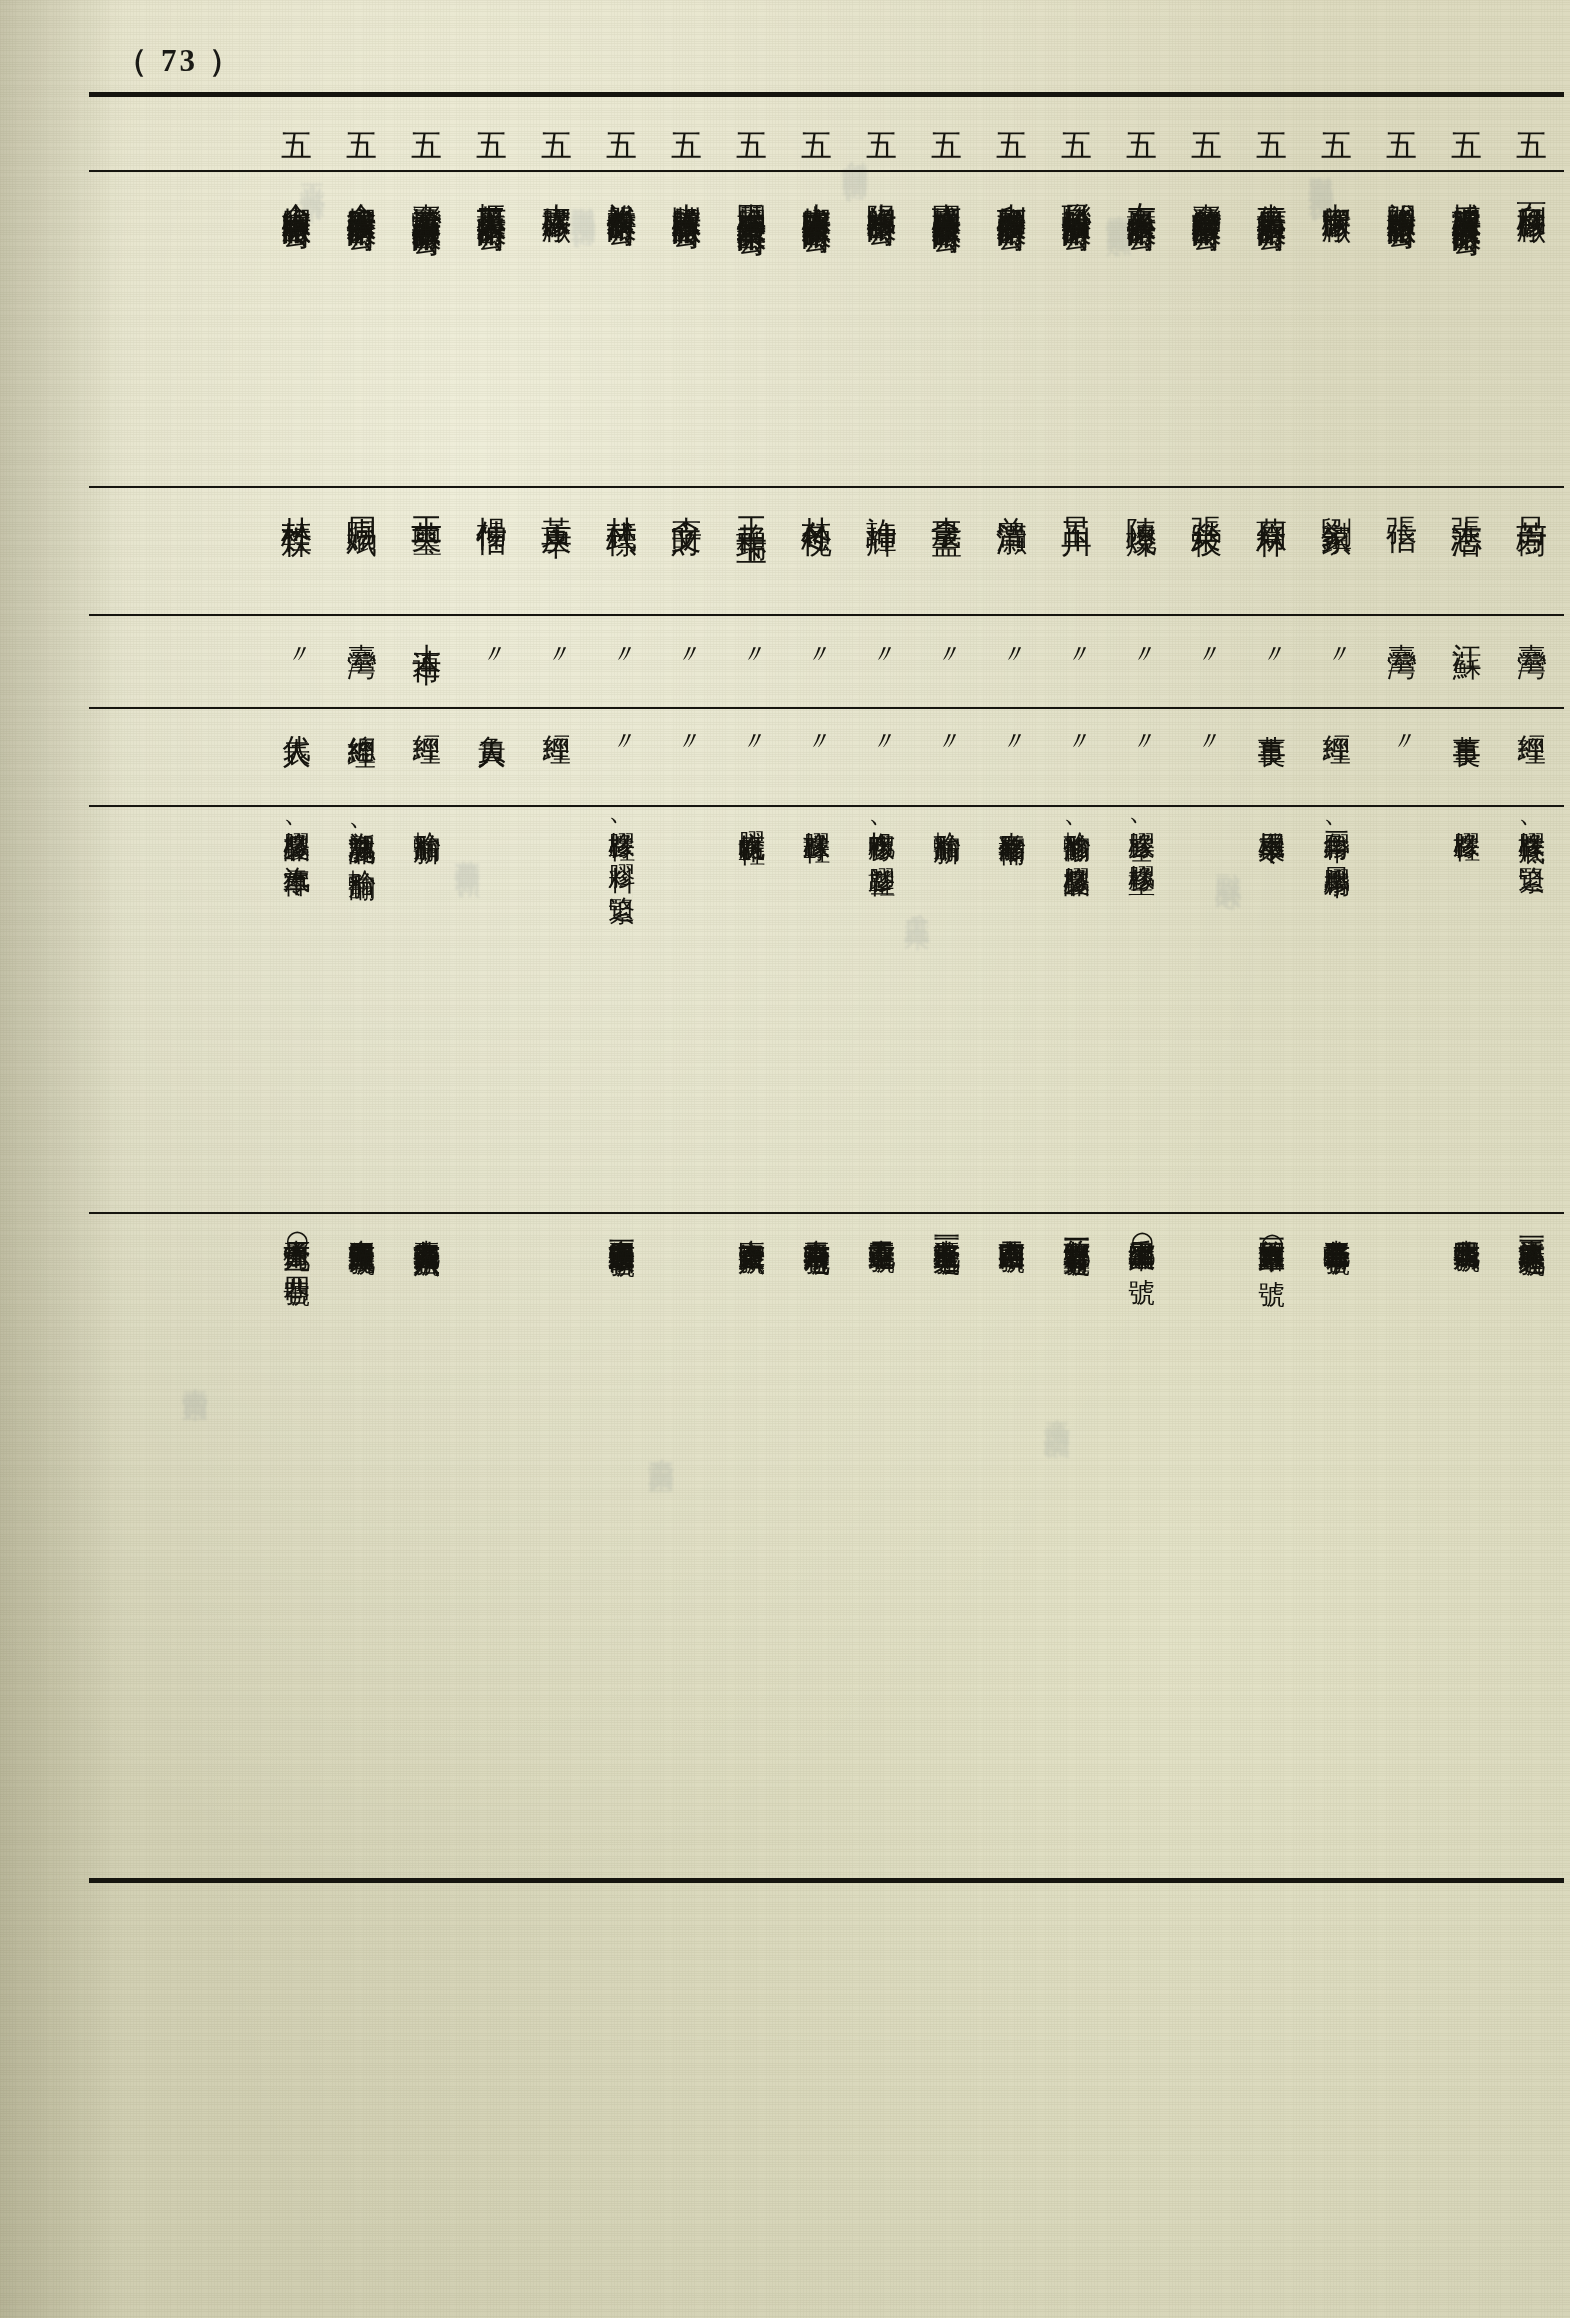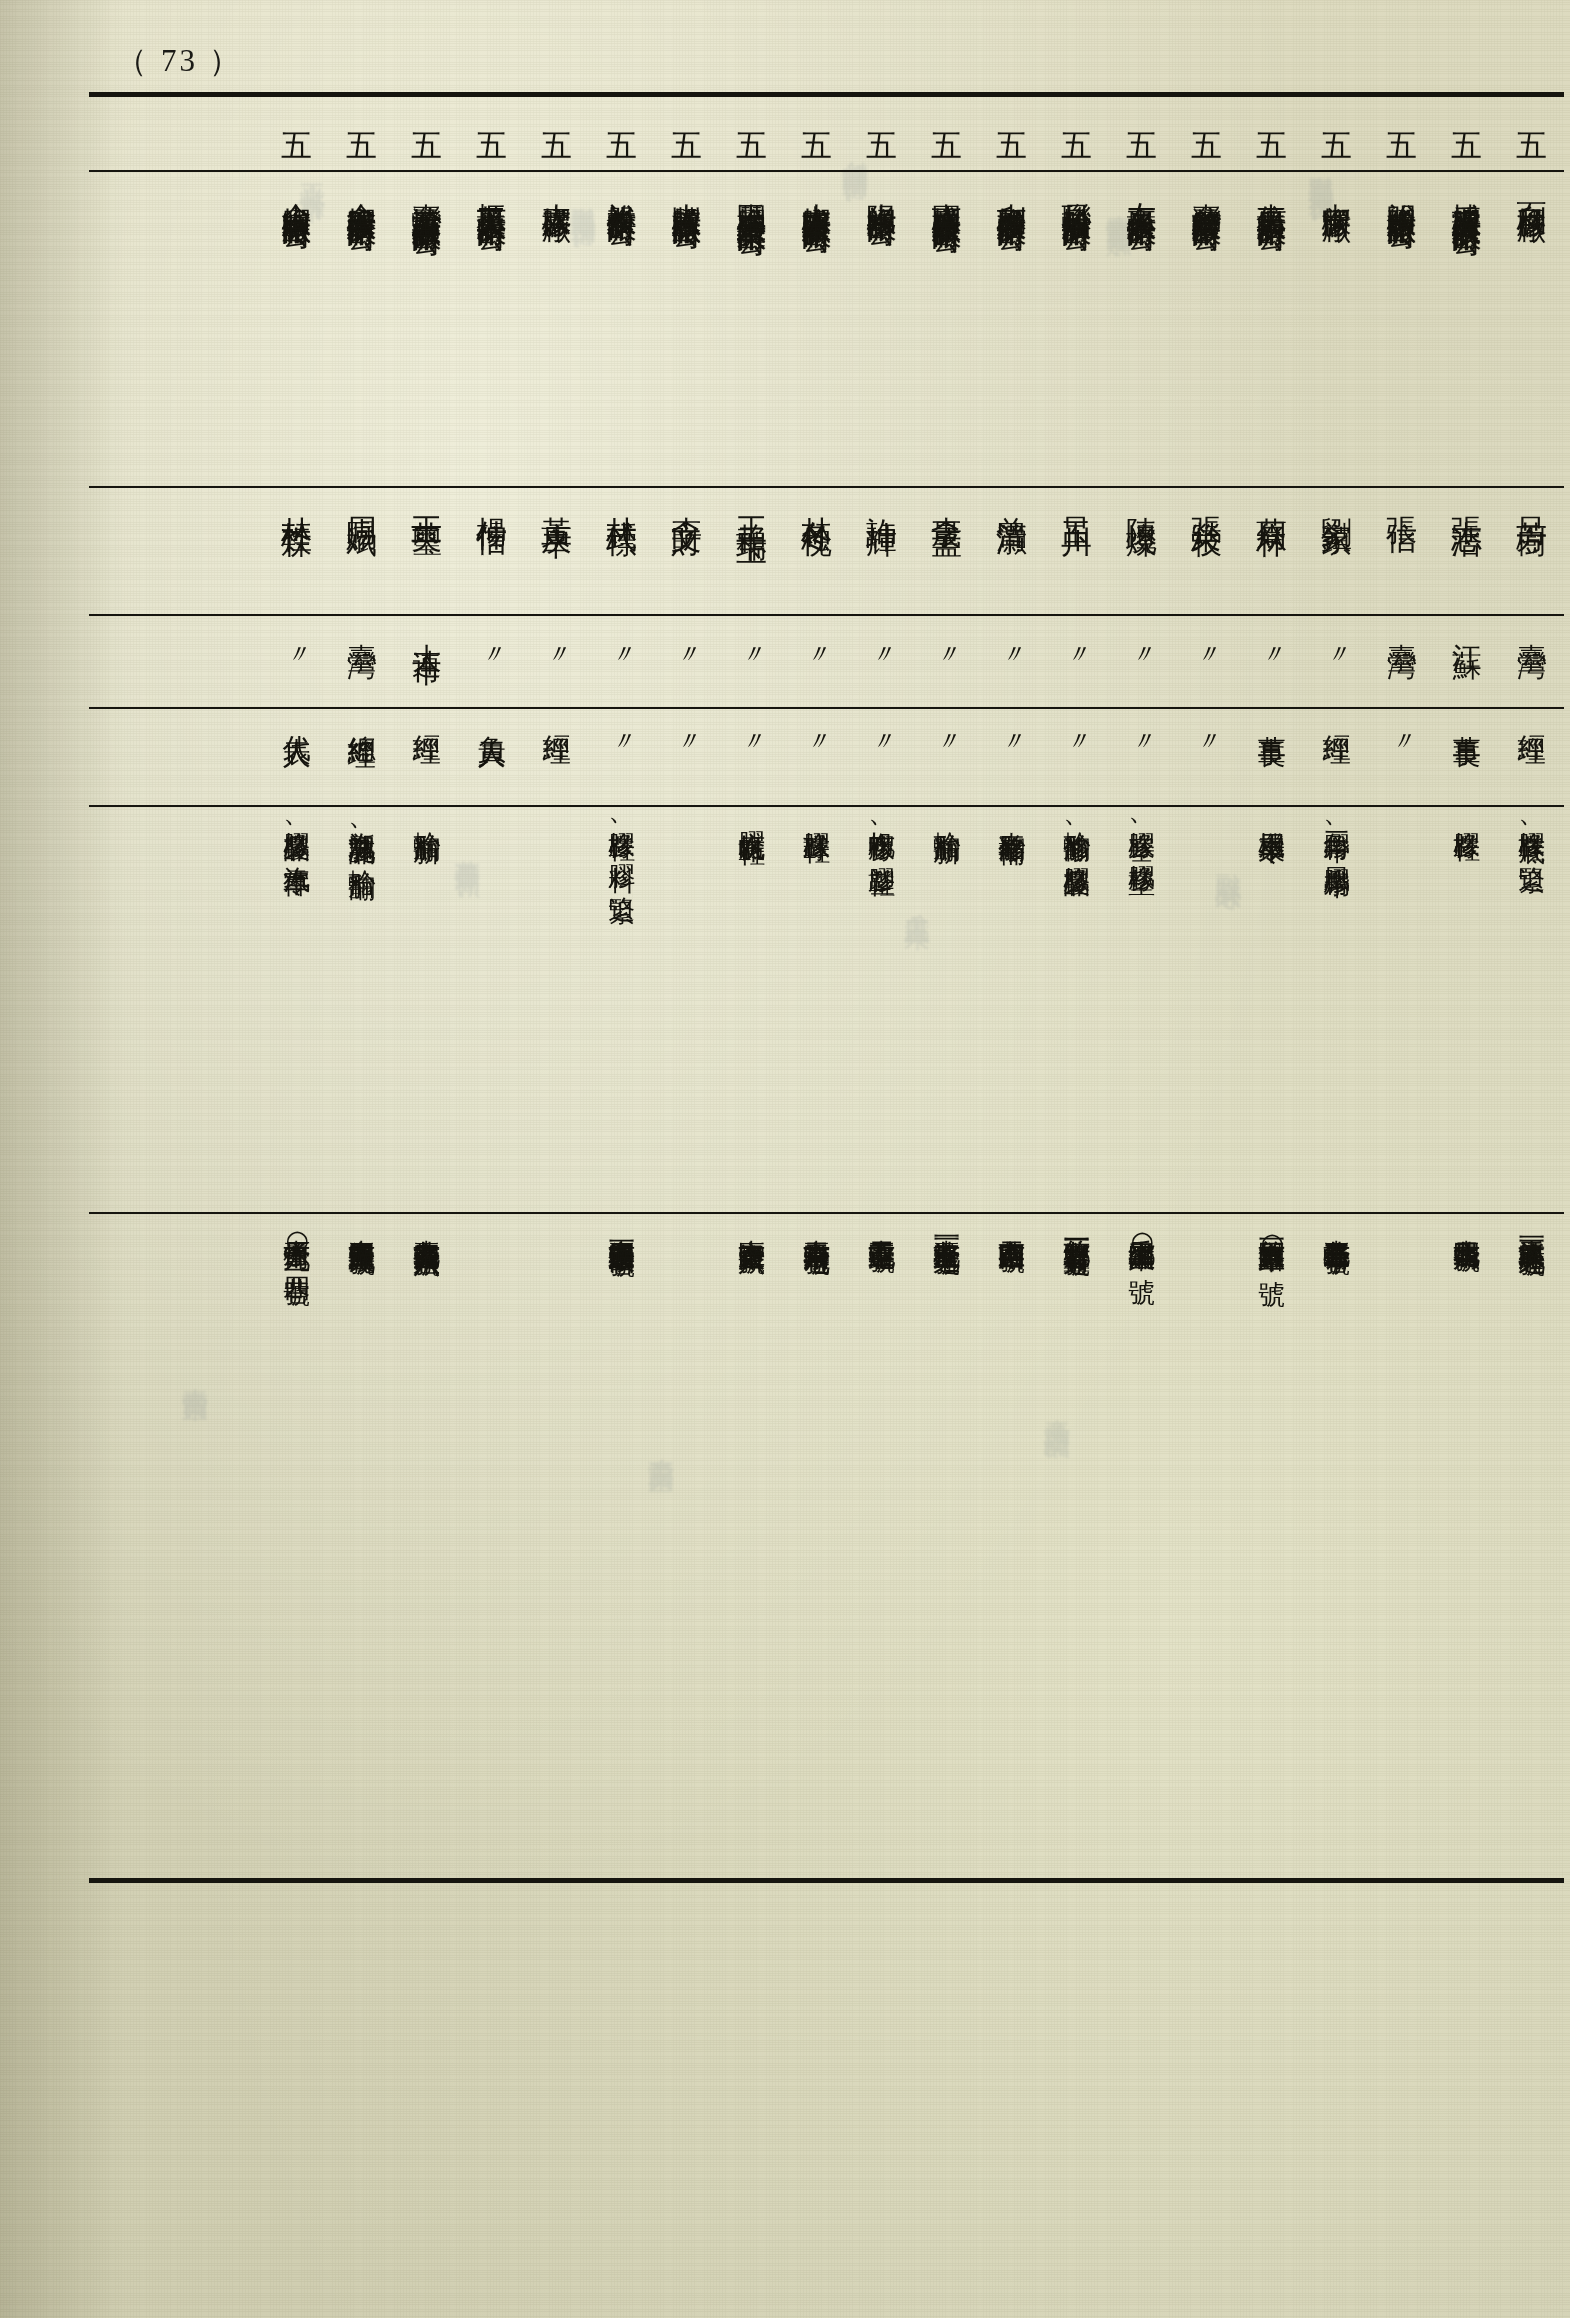--- a/index.html
+++ b/index.html
@@ -46,20 +46,21 @@
 
   
   #folio {
     position: absolute;
     left: 116px;
     top: 40px;
     font-size: 31px;
     letter-spacing: 3.1px;
     color: #1a1a16;
     font-family: "Liberation Serif", "DejaVu Serif", serif;
+    font-weight: bold;
   }
 
   
   #tablewrap {
     position: absolute;
     left: 89px;
     top: 92px;
     width: 1475px;
     height: 1840px;
   }

